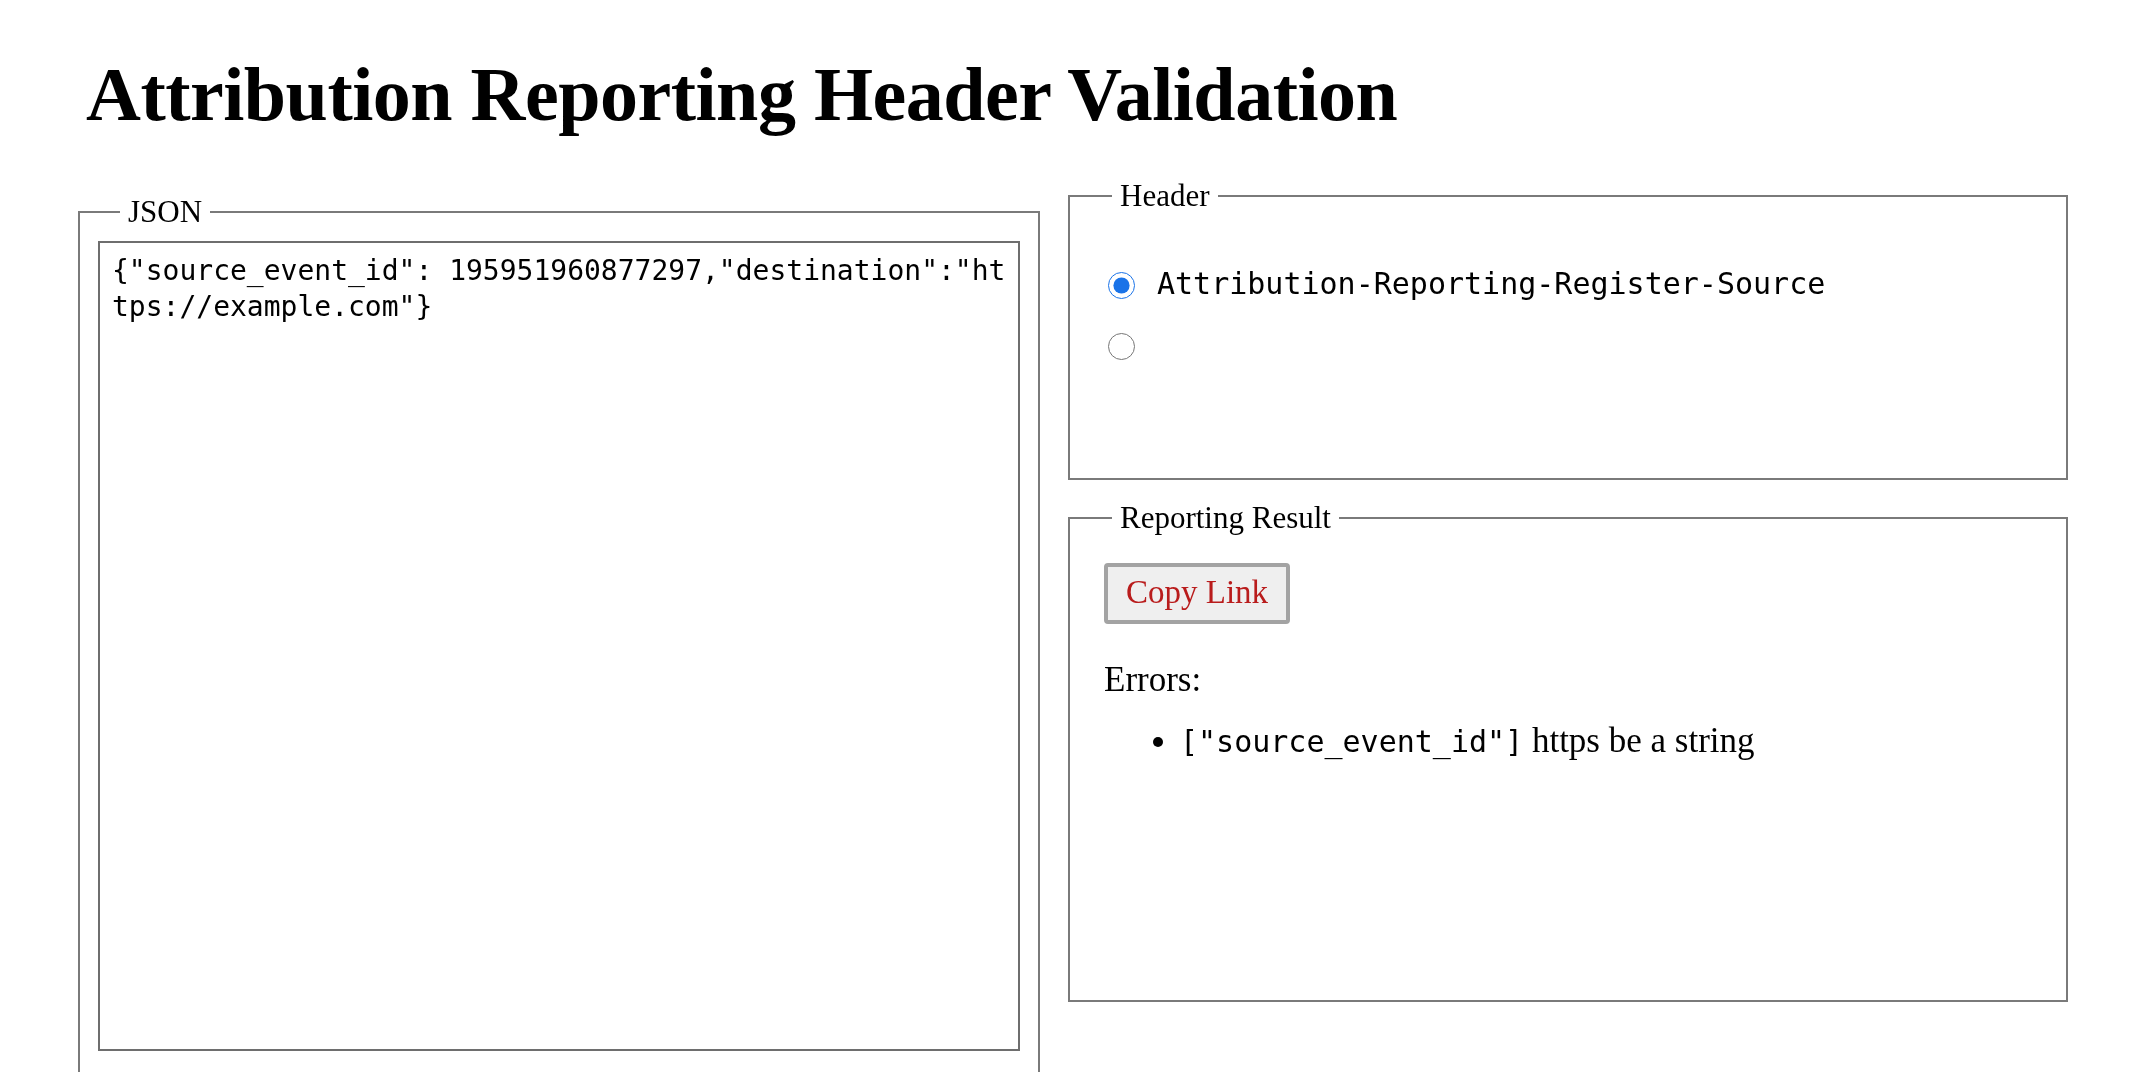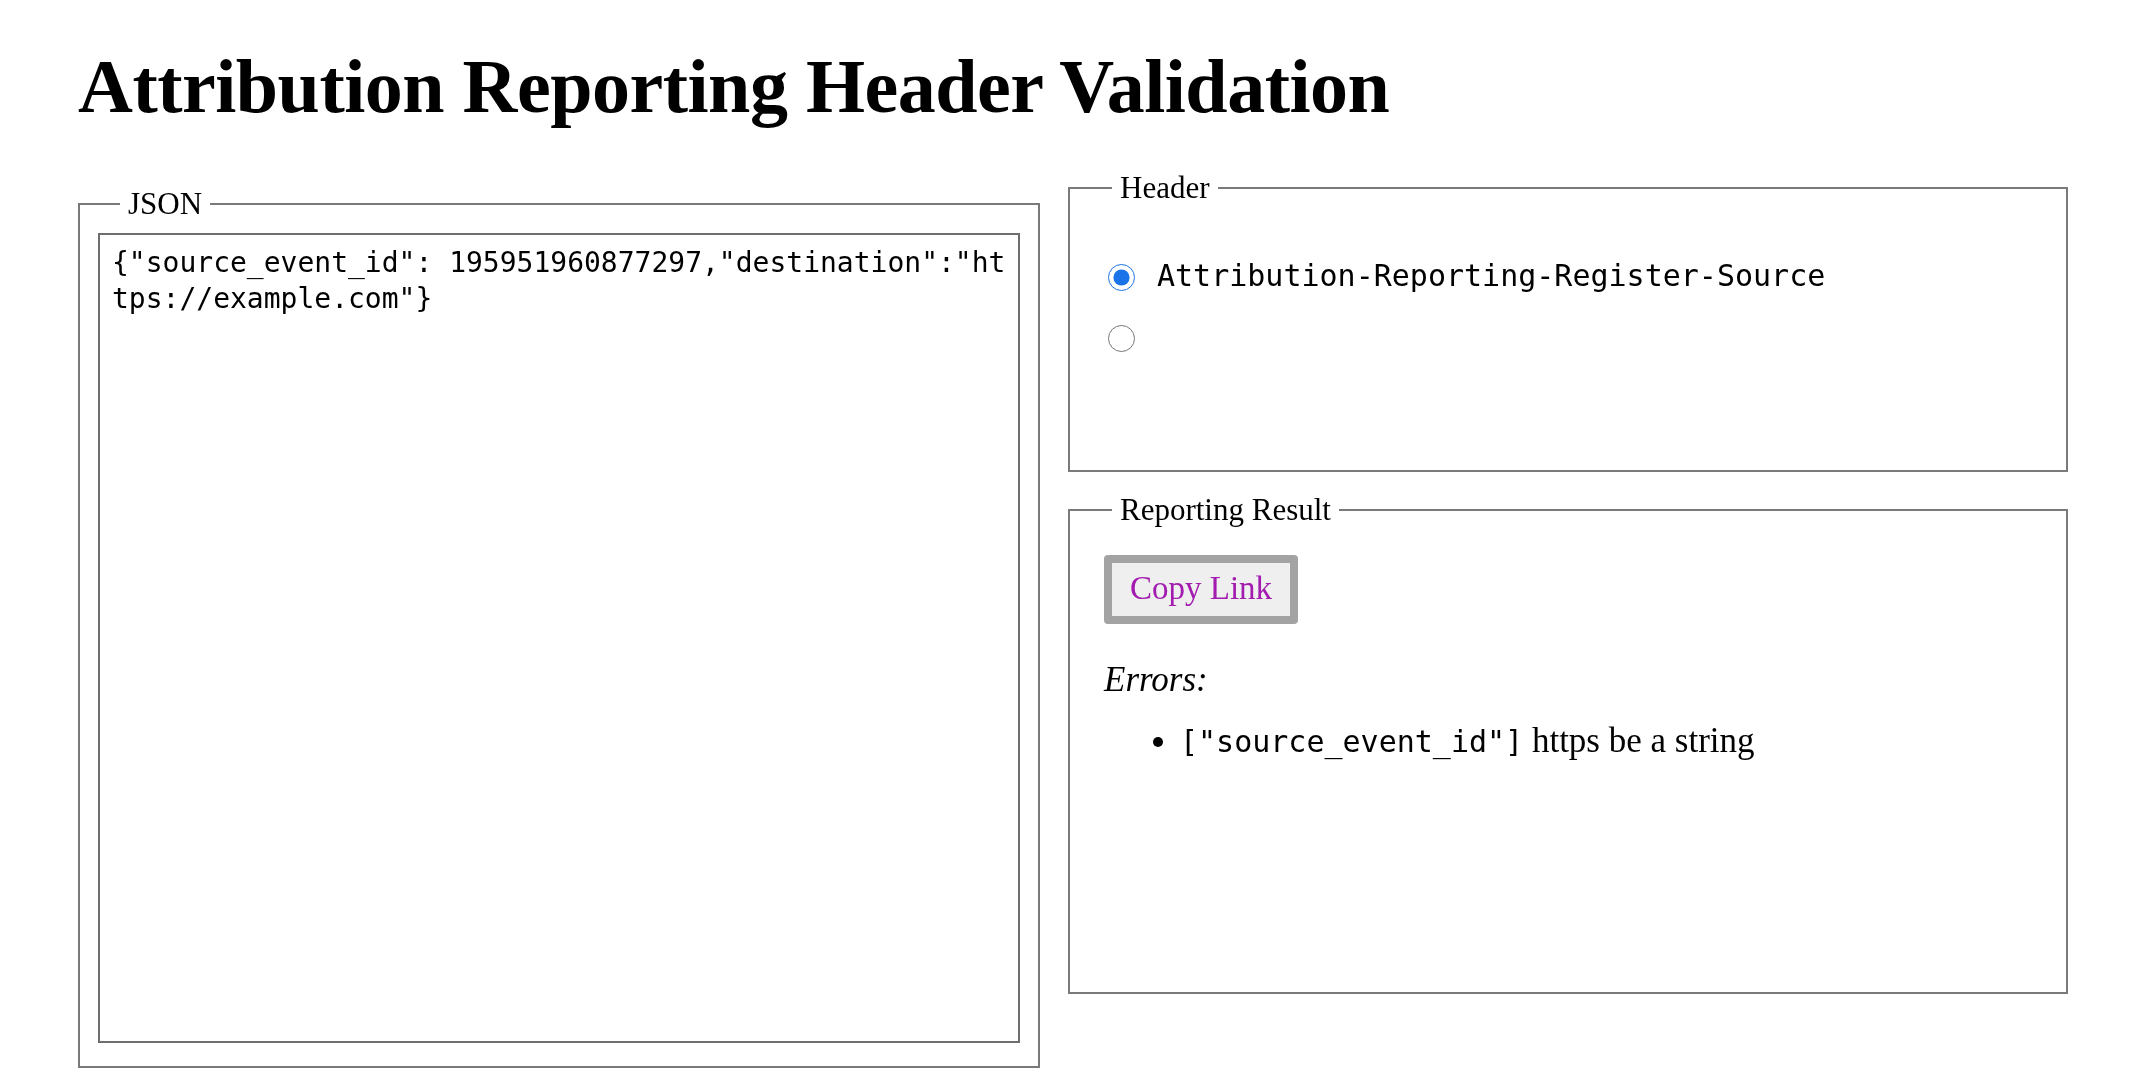--- a/index.html
+++ b/index.html
@@ -21,21 +21,21 @@
     height: 1072px;
     box-sizing: border-box;
     padding: 0;
   }
 
   .page-title {
     font-family: "Liberation Serif", serif;
     font-weight: bold;
     font-size: 76px;
     line-height: 1.0;
-    margin: 0;
+    margin: 8px;
     padding: 48px 8px 0 78px;
     letter-spacing: -0.5px;
   }
 
   .columns {
     display: flex;
     align-items: flex-start;
     gap: 0px;
     padding: 0 0 0 78px;
     margin-top: 48px;
@@ -128,32 +128,31 @@
     padding: 16px 20px 20px 20px;
     overflow: hidden;
   }
 
   .copy-link-button {
     font-family: "Liberation Serif", serif;
     font-size: 33px;
     line-height: 1;
     padding: 9px 18px 11px 18px;
     background: #efefef;
-    border: 8px solid #a3a3a3;
+    border: 4px solid #a3a3a3;
     border-radius: 4px;
-    color: #a21caf;
+    color: #b91c1c;
     cursor: pointer;
     margin: 14px 0 0 14px;
   }
 
   .section-label {
     font-family: "Liberation Serif", serif;
     font-size: 35px;
     margin: 36px 0 0 14px;
-    font-style: italic;
   }
 
   .issue-list {
     margin: 18px 0 0 0;
     padding-left: 90px;
     list-style-type: disc;
   }
 
   .issue-item {
     font-family: "Liberation Serif", serif;

